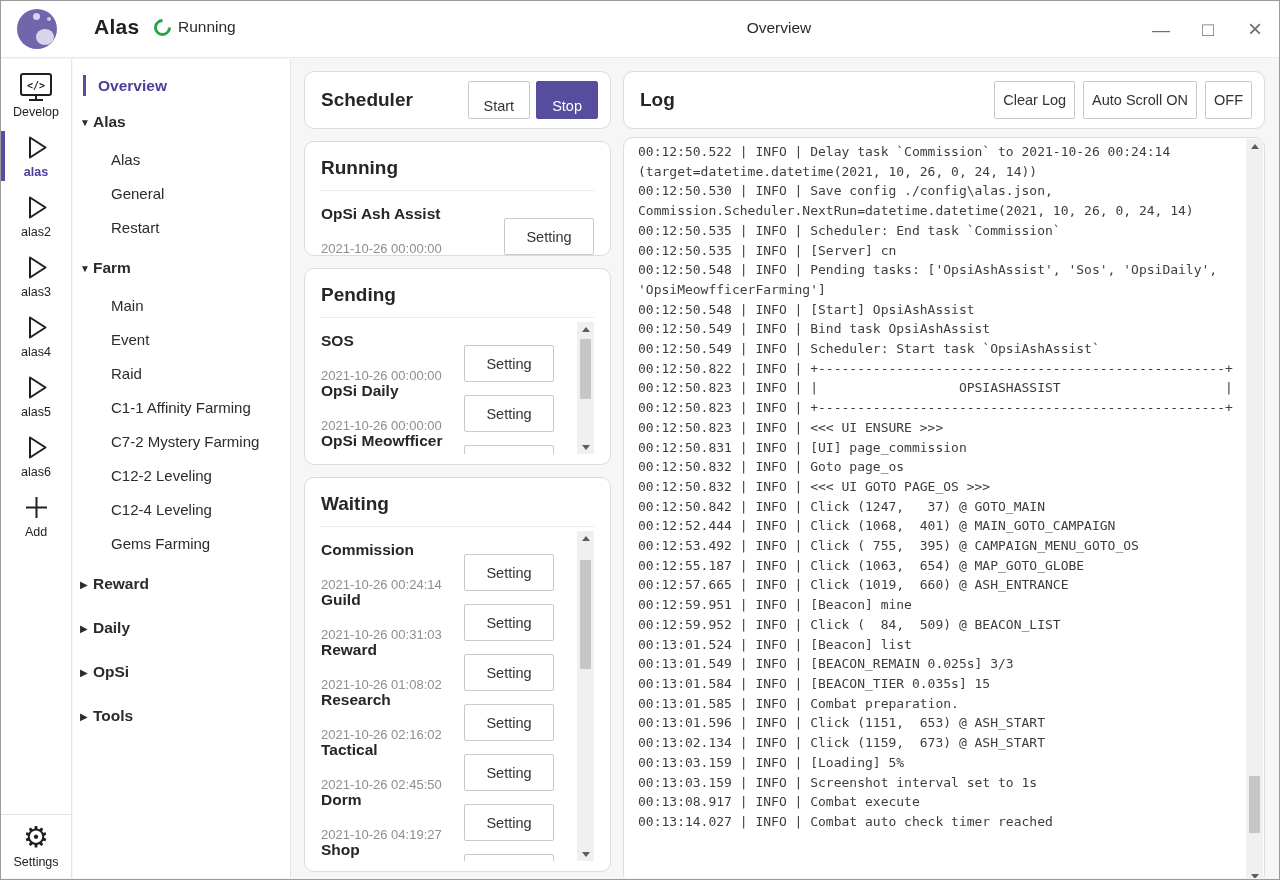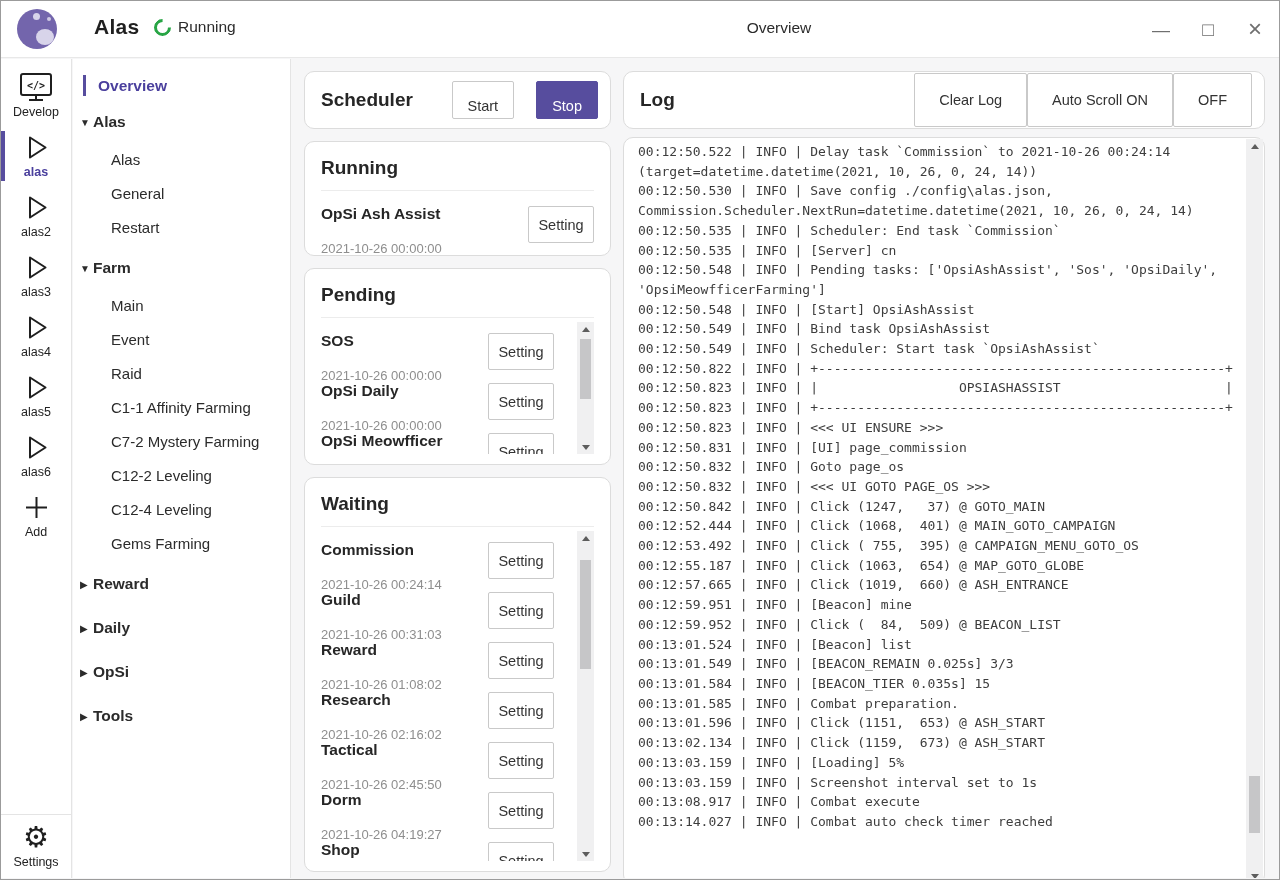--- a/index.html
+++ b/index.html
@@ -48,48 +48,48 @@
   
   .content{position:absolute;top:58px;left:291px;right:1px;bottom:1px;background:#f6f6f7;overflow:hidden}
   .card{background:#fff;border:1px solid #dcdcdc;border-radius:10px}
   .card-title{font-size:19px;font-weight:600;color:#262626}
   .btn{background:#fff;border:1px solid #c9c9c9;border-radius:2px;font-size:14.5px;color:#333;font-family:inherit;cursor:pointer}
   .btn.primary{background:#574d9e;border-color:#574d9e;color:#fff}
 
   .col-sched{position:absolute;left:12px;top:12px;width:307px}
   .sched-header{height:58px;display:flex;align-items:center;padding:0 12px 0 16px}
   .sched-header .card-title{flex:1}
-  .sched-header .btn{height:38px;padding:16px 15px;margin-left:22px}
+  .sched-header .btn{height:38px;padding:16px 15px;margin-left:6px}
 
   .task-card{margin-top:12px;padding:14px 16px 10px}
   .task-card .card-title{line-height:24px;padding-bottom:10px;border-bottom:1px solid #ececec}
   .tlist-wrap{position:relative;margin-top:4px}
   .tlist{position:relative}
   .tlist-wrap.scrolly .tlist{overflow:hidden;padding-right:40px}
   .tw-pending .tlist{height:132px}
   .tw-waiting .tlist{height:330px}
   .task-row{display:flex;align-items:flex-start;height:50px;padding-top:8px}
   .task-info{flex:1;min-width:0}
   .task-name{font-size:15.5px;font-weight:700;color:#262626;line-height:21px;max-width:162px}
   .task-time{font-size:13px;color:#8e8e8e;margin-top:17px}
-  .setting-btn{width:66px;height:37px;flex:none;margin-top:3px}
+  .setting-btn{width:90px;height:37px;flex:none;margin-top:15px}
 
   
   .vscroll{position:absolute;top:0;right:0;bottom:0;width:17px;background:#f0f0f1;display:flex;flex-direction:column;cursor:pointer}
   .sarr{height:14px;flex:none;display:flex;align-items:center;justify-content:center}
   .sarr::after{content:"";border-left:4px solid transparent;border-right:4px solid transparent}
   .sarr.up::after{border-bottom:5px solid #5d5d5d}
   .sarr.down::after{border-top:5px solid #5d5d5d}
   .strack{flex:1;position:relative}
   .sthumb{position:absolute;left:3px;right:3px;top:var(--tt);height:var(--th);background:#c6c6c8}
 
   .col-log{position:absolute;left:331px;right:13px;top:12px}
   .log-header{height:58px;display:flex;align-items:center;padding:0 12px 0 16px}
   .log-header .card-title{flex:1}
-  .log-header .btn{height:54px;padding:0 24px;}
+  .log-header .btn{height:38px;padding:0 8px;margin-left:8px}
   .log-body{position:relative;margin-top:8px;height:748px}
   .log-text{position:absolute;left:14px;top:4px;right:26px;bottom:4px;overflow:hidden;
             font-family:"DejaVu Sans Mono","Liberation Mono",monospace;font-size:13px;line-height:19.7px;color:#3d3d3d}
   .log-line{white-space:pre-wrap;overflow-wrap:break-word}
   .log-body .vscroll{top:1px;right:1px;bottom:1px}
 </style>
 </head>
 <body>
 
 <div class="window">

